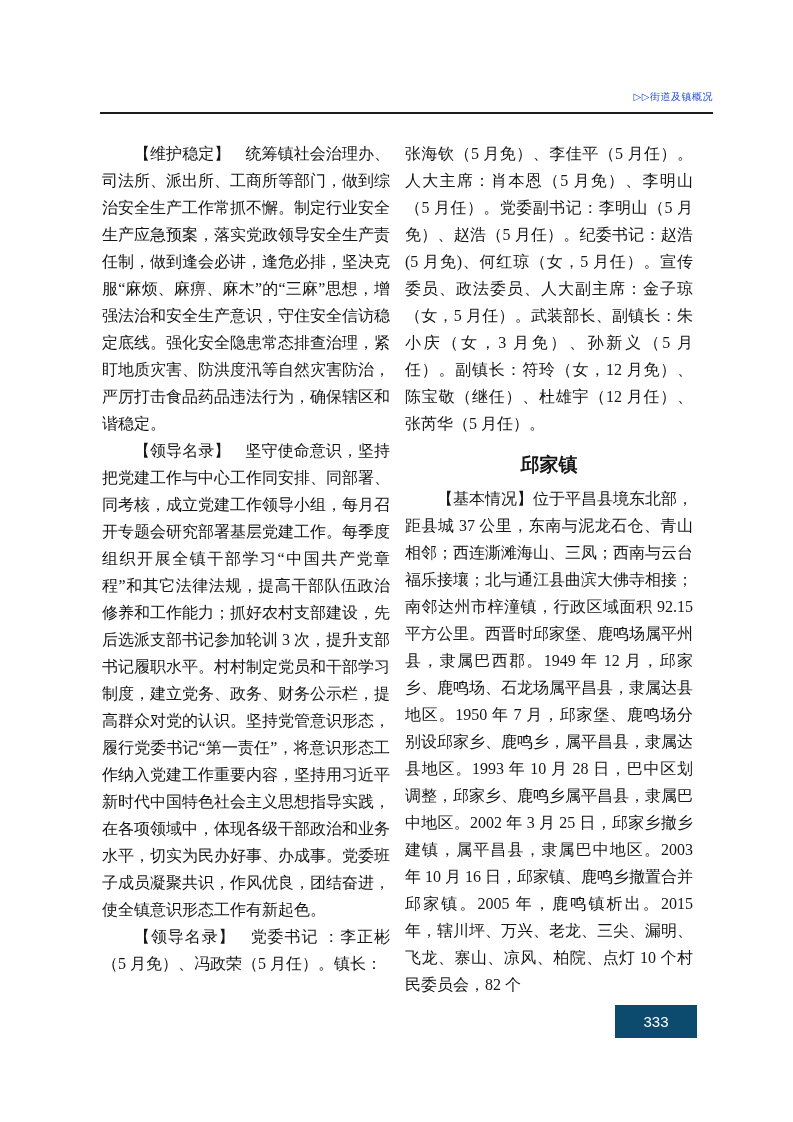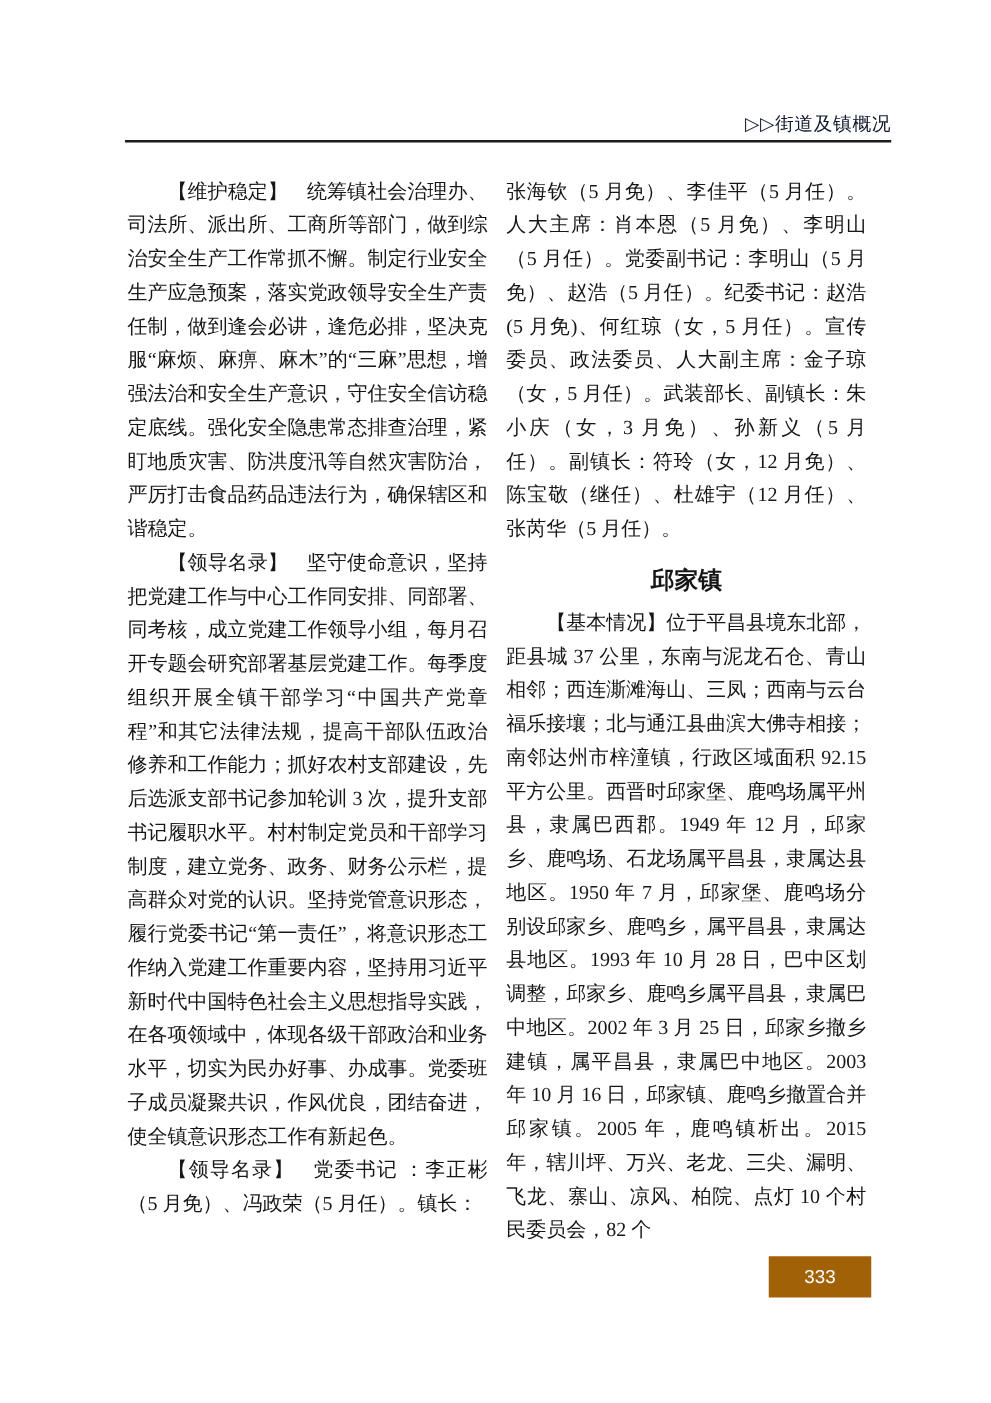--- a/index.html
+++ b/index.html
@@ -7,21 +7,21 @@
     width: 793px; height: 1122px;
     background: #ffffff;
     position: relative;
     font-family: "Liberation Serif", "DejaVu Serif", serif;
     color: #161616;
     overflow: hidden;
   }
   .header-text {
     position: absolute; top: 90px; right: 80px;
     font-family: "Liberation Sans", "DejaVu Sans", sans-serif;
-    font-size: 15px; letter-spacing: 0.5px; color: #0f172a;
+    font-size: 10px; letter-spacing: 0.5px; color: #1d4ed8;
   }
   .header-rule {
     position: absolute; top: 112px; left: 100px; width: 613px;
     border-top: 2px solid #1c1c1c; height: 0;
   }
   .columns {
     position: absolute; left: 102px; top: 140px; width: 592px;
     display: flex; gap: 15px;
   }
   .col {
@@ -34,21 +34,21 @@
   .para-label { font-weight: normal; }
   .para-label.gap { margin-right: 0.95em; }
   .attribution { margin: 0; text-align: right; text-indent: 0; }
   .section-title {
     margin: 14px 0 7px 0; text-align: center;
     font-size: 19px; font-weight: bold; line-height: 27px; text-indent: 0;
   }
   .page-number {
     position: absolute; left: 615px; top: 1005px;
     width: 82px; height: 33px;
-    background: #a16207; color: #ffffff;
+    background: #0c4a6e; color: #ffffff;
     display: flex; align-items: center; justify-content: center;
     font-family: "Liberation Sans", "DejaVu Sans", sans-serif;
     font-size: 15px;
   }
 </style>
 </head>
 <body>
 
 <div class="header-text">
   <span>▷▷街道及镇概况</span>

